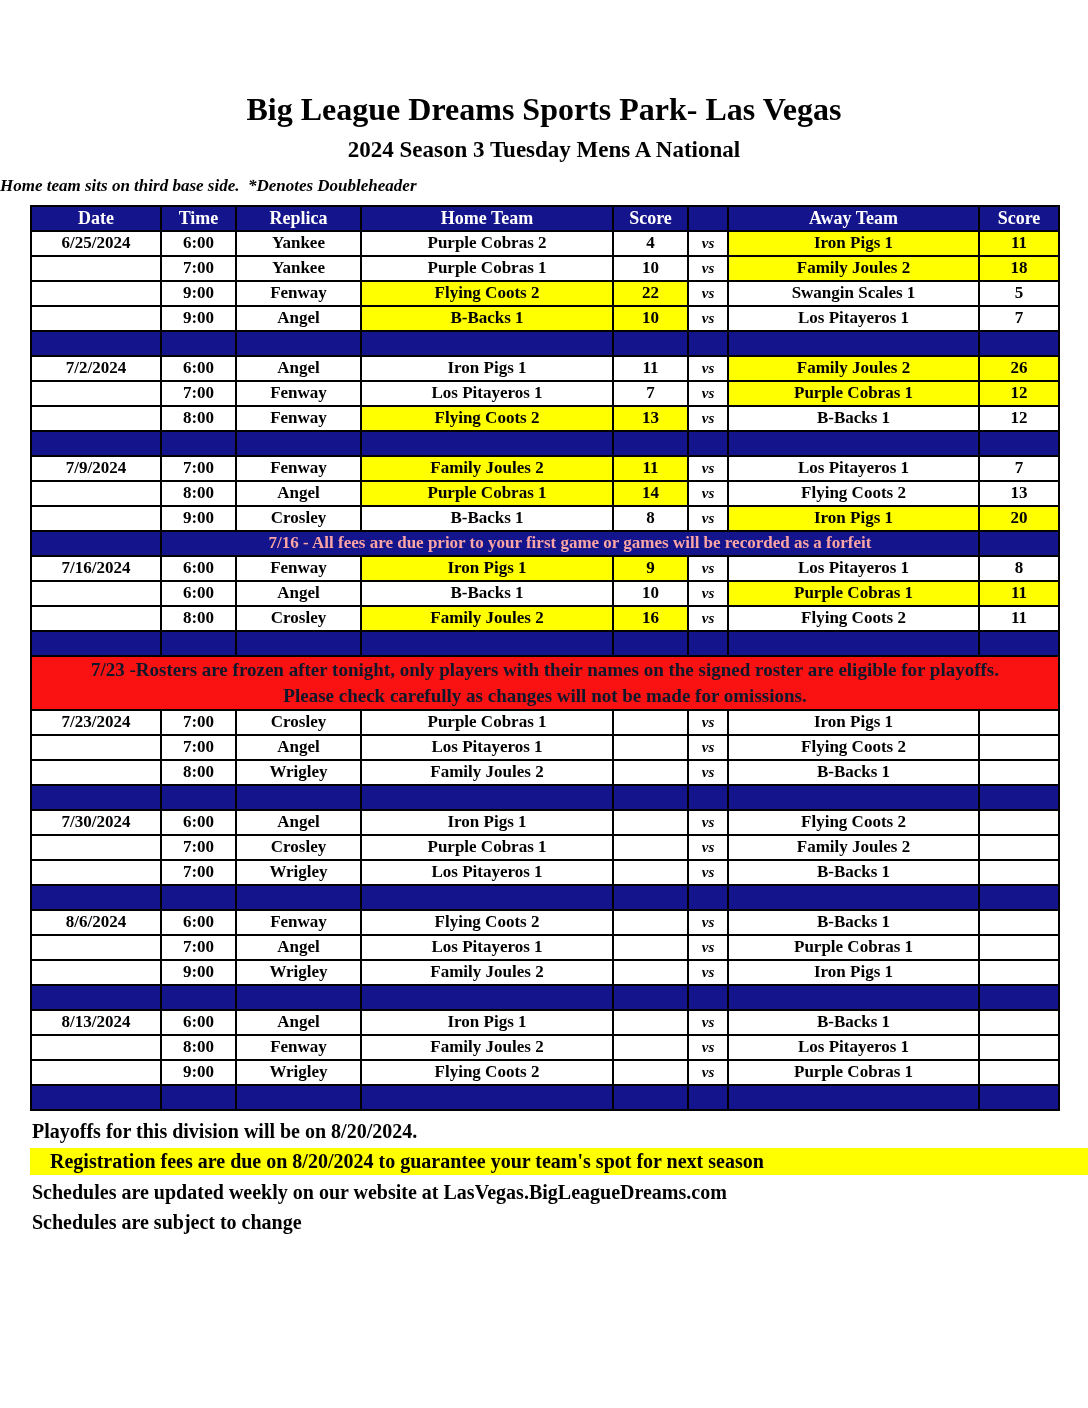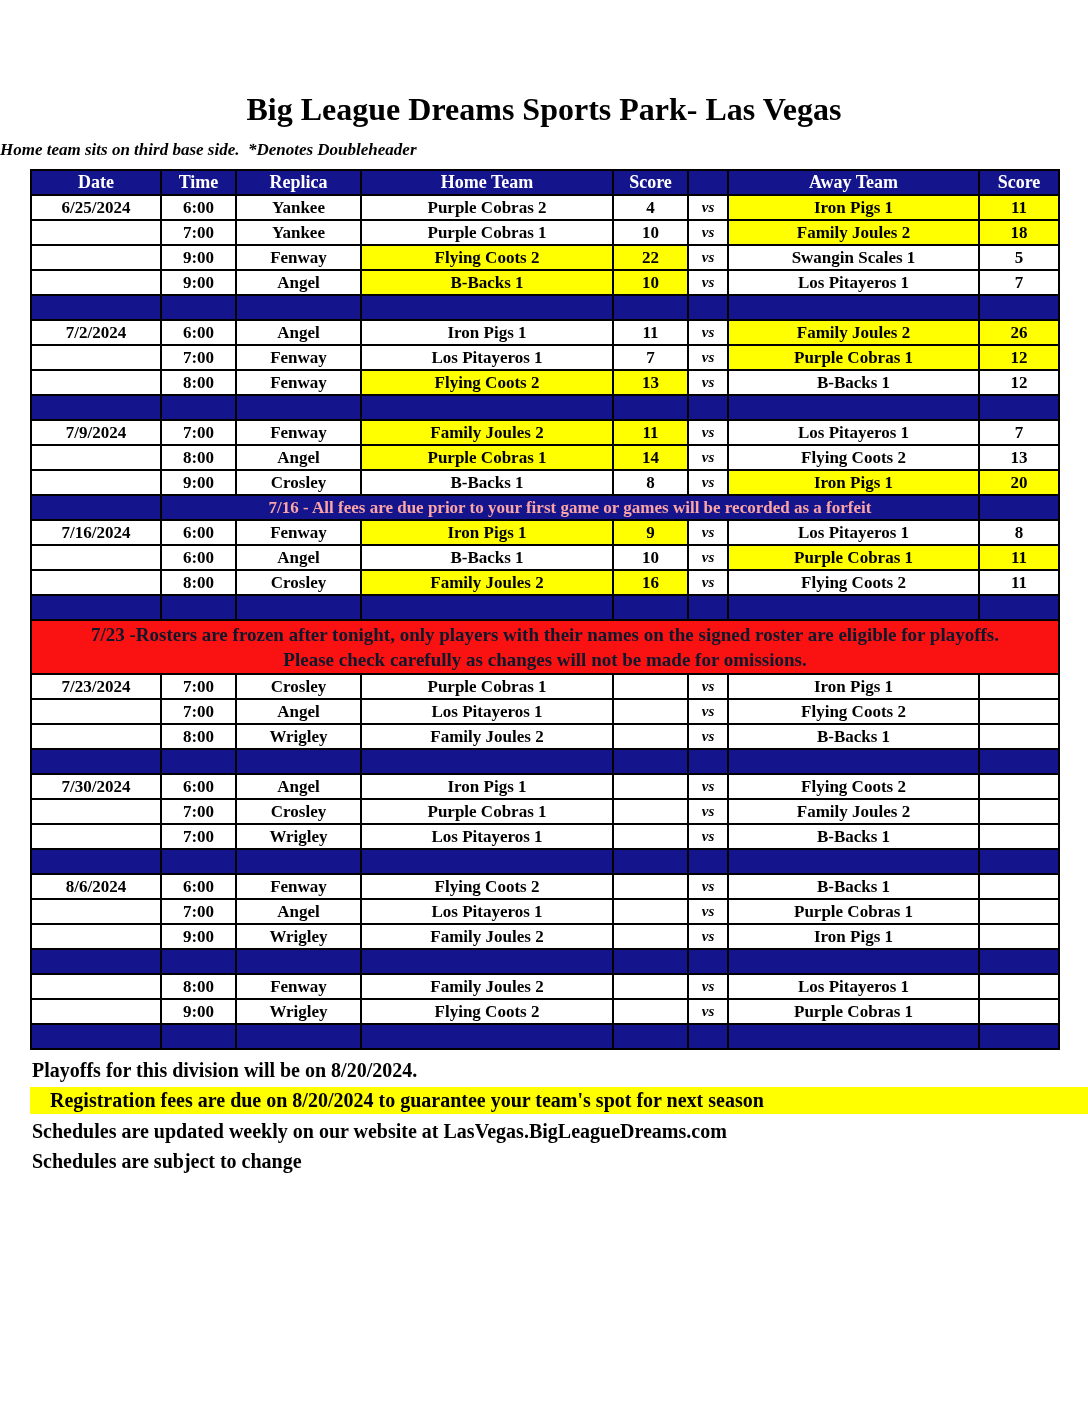--- a/index.html
+++ b/index.html
@@ -61,20 +61,21 @@
     width:1053px;
     margin-bottom:4px;
   }
 </style>
 </head>
 <body>
 
 <div class="page">
 
   <h1 class="title">Big League Dreams Sports Park- Las Vegas</h1>
+  <h2 class="subtitle">2024 Season 3 Tuesday Mens A National</h2>
   <div class="note">Home team sits on third base side.  *Denotes Doubleheader</div>
 
   <table class="schedule">
     <colgroup>
       <col style="width:130px">
         <col style="width:75px">
         <col style="width:125px">
       <col style="width:252px">
         <col style="width:75px">
         <col style="width:40px">
@@ -379,20 +380,30 @@
           <td class="sep"></td>
           <td class="sep"></td>
           <td class="sep"></td>
           <td class="sep"></td>
           <td class="sep"></td>
           <td class="sep"></td>
           <td class="sep"></td>
           <td class="sep"></td>
         </tr>
         <tr>
+          <td>8/13/2024</td>
+          <td>6:00</td>
+          <td>Angel</td>
+          <td>Iron Pigs 1</td>
+          <td></td>
+          <td class="vs">vs</td>
+          <td>B-Backs 1</td>
+          <td></td>
+        </tr>
+        <tr>
           <td></td>
           <td>8:00</td>
           <td>Fenway</td>
           <td>Family Joules 2</td>
           <td></td>
           <td class="vs">vs</td>
           <td>Los Pitayeros 1</td>
           <td></td>
         </tr>
         <tr>

